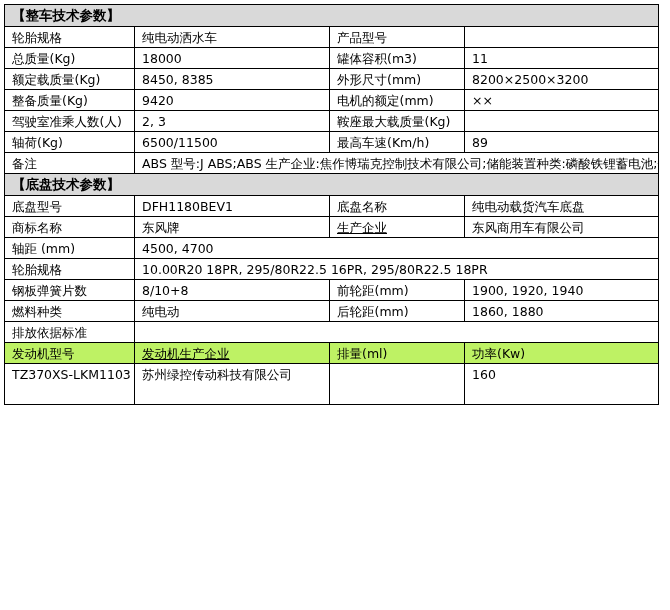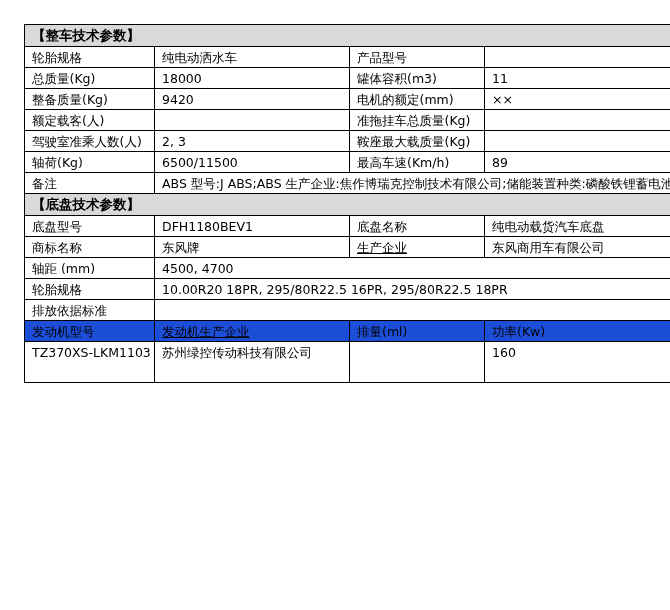--- a/index.html
+++ b/index.html
@@ -5,21 +5,21 @@
   html, body {
     margin: 0;
     padding: 0;
     background: #ffffff;
     width: 670px;
     height: 610px;
     font-family: "DejaVu Sans", sans-serif;
     color: #000000;
   }
   .page {
-    padding: 24px;
+    padding: 4px;
     box-sizing: border-box;
   }
   table.spec {
     border-collapse: collapse;
     table-layout: fixed;
     width: 654px;
   }
   table.spec td {
     border: 1px solid #000000;
     font-size: 12.5px;
@@ -31,21 +31,21 @@
     white-space: nowrap;
     box-sizing: border-box;
   }
   tr.section-header td {
     background: #d9d9d9;
     font-weight: bold;
     font-size: 13.5px;
     height: 22px;
   }
   tr.engine-header td {
-    background: #1d4ed8;
+    background: #bef264;
   }
   td.remark-cell {
     white-space: normal;
     word-break: break-all;
     vertical-align: top;
     line-height: 20px;
     padding: 2px 7px;
     height: auto;
   }
   td.remark-label {
@@ -84,30 +84,30 @@
       <td>产品型号</td>
       <td></td>
     </tr>
     <tr>
       <td>总质量(Kg)</td>
       <td>18000</td>
       <td>罐体容积(m3)</td>
       <td>11</td>
     </tr>
     <tr>
+      <td>额定载质量(Kg)</td>
+      <td>8450, 8385</td>
+      <td>外形尺寸(mm)</td>
+      <td>8200×2500×3200</td>
+    </tr>
+    <tr>
       <td>整备质量(Kg)</td>
       <td>9420</td>
       <td>电机的额定(mm)</td>
       <td>××</td>
-    </tr>
-    <tr>
-      <td>额定载客(人)</td>
-      <td></td>
-      <td>准拖挂车总质量(Kg)</td>
-      <td></td>
     </tr>
     <tr>
       <td>驾驶室准乘人数(人)</td>
       <td>2, 3</td>
       <td>鞍座最大载质量(Kg)</td>
       <td></td>
     </tr>
     <tr>
       <td>轴荷(Kg)</td>
       <td>6500/11500</td>
@@ -137,20 +137,32 @@
     </tr>
     <tr>
       <td>轴距 (mm)</td>
       <td colspan="3">4500, 4700</td>
     </tr>
     <tr>
       <td>轮胎规格</td>
       <td colspan="3">10.00R20 18PR, 295/80R22.5 16PR, 295/80R22.5 18PR</td>
     </tr>
     <tr>
+      <td>钢板弹簧片数</td>
+      <td>8/10+8</td>
+      <td>前轮距(mm)</td>
+      <td>1900, 1920, 1940</td>
+    </tr>
+    <tr>
+      <td>燃料种类</td>
+      <td>纯电动</td>
+      <td>后轮距(mm)</td>
+      <td>1860, 1880</td>
+    </tr>
+    <tr>
       <td>排放依据标准</td>
       <td colspan="3"></td>
     </tr>
     <tr class="engine-header">
       <td>发动机型号</td>
       <td class="underlined">发动机生产企业</td>
       <td>排量(ml)</td>
       <td>功率(Kw)</td>
     </tr>
     <tr class="last-row">

